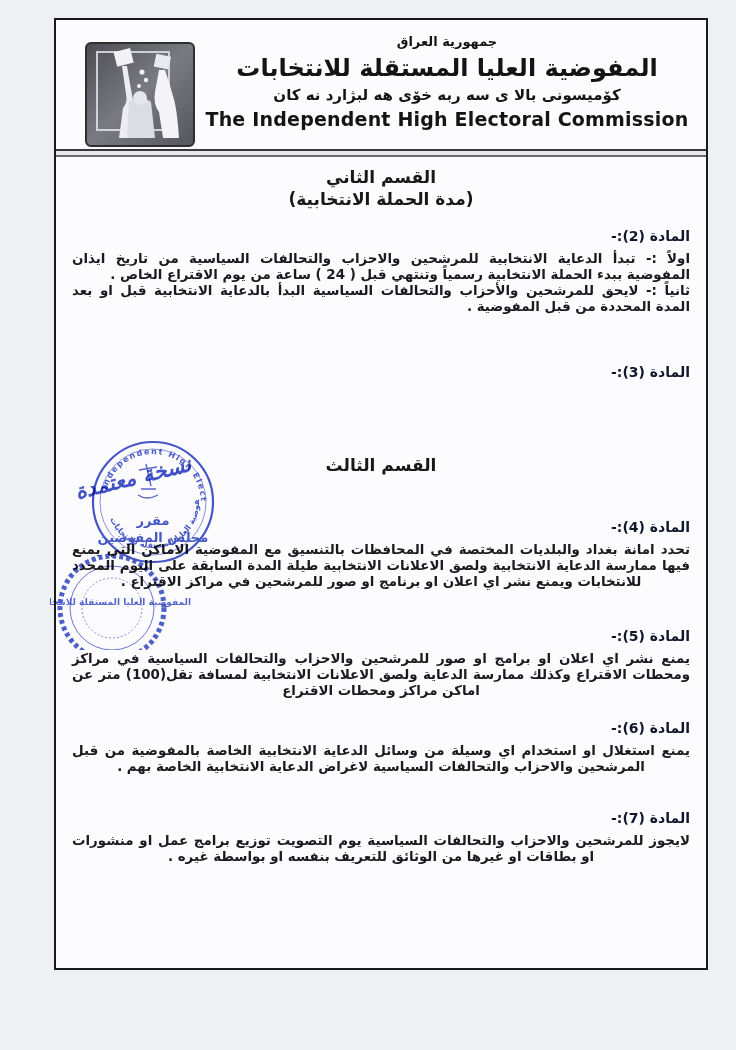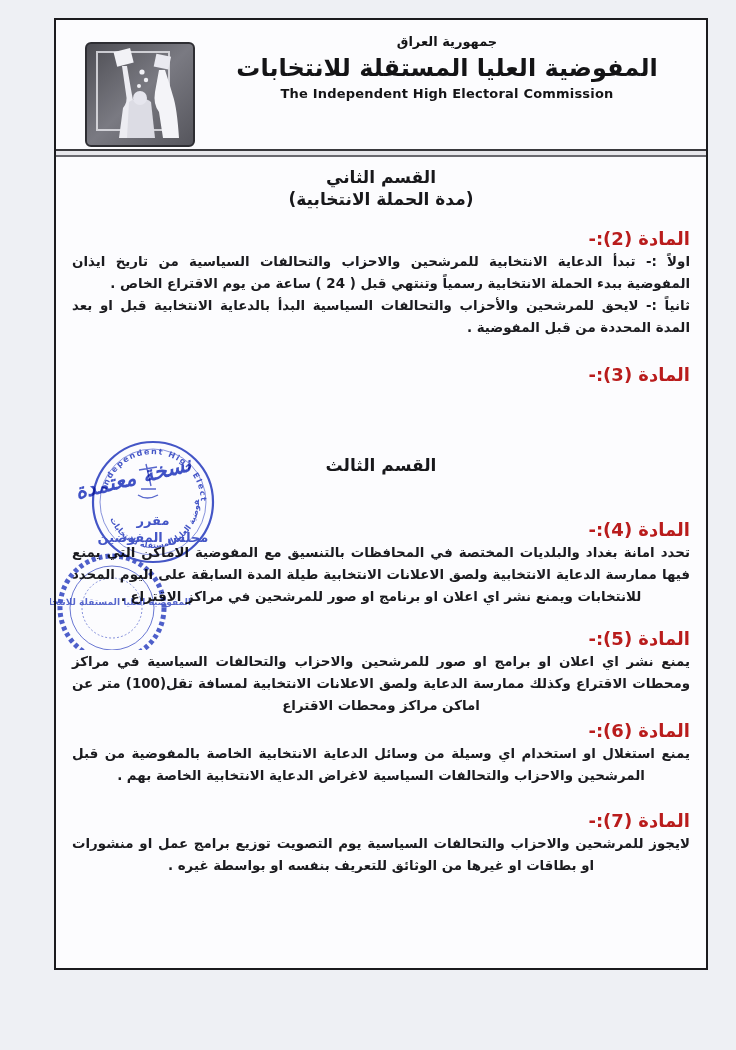--- a/index.html
+++ b/index.html
@@ -12,32 +12,32 @@
   .frame{
     position:absolute;left:54px;top:18px;width:650px;height:948px;
     background:#fcfcfe;border:2.5px solid #1b1b1e;
   }
   
   .logo{position:absolute;left:29px;top:22px;width:110px;height:105px;}
   .header-text{position:absolute;left:140px;right:8px;top:14px;text-align:center;color:#141416;}
   .hdr-country{font-size:13px;font-weight:bold;margin:0 0 5px 0;}
   .hdr-ar{font-size:24px;font-weight:bold;margin:0 0 4px 0;letter-spacing:0.5px;}
   .hdr-ku{font-size:15px;font-weight:bold;margin:0 0 4px 0;}
-  .hdr-en{font-size:13px;font-weight:bold;margin:0;letter-spacing:0.2px;}
+  .hdr-en{font-size:19px;font-weight:bold;margin:0;letter-spacing:0.2px;}
   .divider{
     position:absolute;left:0;right:0;top:129px;height:4px;
     border-top:2px solid #3a3a3e;border-bottom:2px solid #6a6a70;background:#e8e8ec;
   }
   
   .sec-title{position:absolute;left:40px;right:40px;text-align:center;direction:rtl;
     font-size:17px;font-weight:bold;color:#18181b;line-height:22px;}
   .sec2{top:146px;} .sec3{top:434px;}
-  .art-label{position:absolute;right:16px;direction:rtl;font-size:18px;font-weight:bold;color:#b91c1c;text-align:center;}
+  .art-label{position:absolute;right:16px;direction:rtl;font-size:14px;font-weight:bold;color:#0f172a;text-align:center;}
   .art-body{position:absolute;left:16px;right:16px;direction:rtl;
-    font-size:13.4px;font-weight:bold;color:#1b1b1f;line-height:22px;
+    font-size:13.4px;font-weight:bold;color:#1b1b1f;line-height:16px;
     text-align:justify;}
   .last-center{text-align-last:center;}
   .last-right{text-align-last:right;}
   .art-body p{margin:0;}
   .lbl2{top:208px;} .bod2{top:231px;}
   .lbl3{top:344px;} .bod3{top:367px;}
   .lbl4{top:499px;} .bod4{top:522px;}
   .lbl5{top:608px;} .bod5{top:631px;}
   .lbl6{top:700px;} .bod6{top:723px;}
   .lbl7{top:790px;} .bod7{top:813px;}
@@ -75,20 +75,21 @@
       <path d="M37 24 L41 52 Q43 60 38 66 L34 96 L52 96 Q50 70 48 58 Q46 48 42 24 Z" fill="#ececf2"></path>
       <path d="M74 28 L70 50 Q68 62 74 70 L78 96 L94 96 Q92 66 88 54 Q84 40 80 28 Z" fill="#f4f4f8"></path>
       <path d="M44 60 Q56 52 66 60 L70 96 L42 96 Z" fill="#dcdce4"></path>
       <circle cx="55" cy="56" r="7" fill="#e6e6ee"></circle>
     </svg>
   </div>
 
   <div class="header-text">
     <p class="hdr-country">جمهورية العراق</p>
     <p class="hdr-ar">المفوضية العليا المستقلة للانتخابات</p>
+    <p class="hdr-ku">كۆميسونى بالا ى  سه ربه خۆى هه لبژارد نه كان</p>
     <p class="hdr-en">The Independent High Electoral Commission</p>
   </div>
 
   <div class="divider"></div>
 
   <div class="sec-title sec2">
     <div>القسم الثاني</div>
     <div>(مدة الحملة الانتخابية)</div>
   </div>
 

